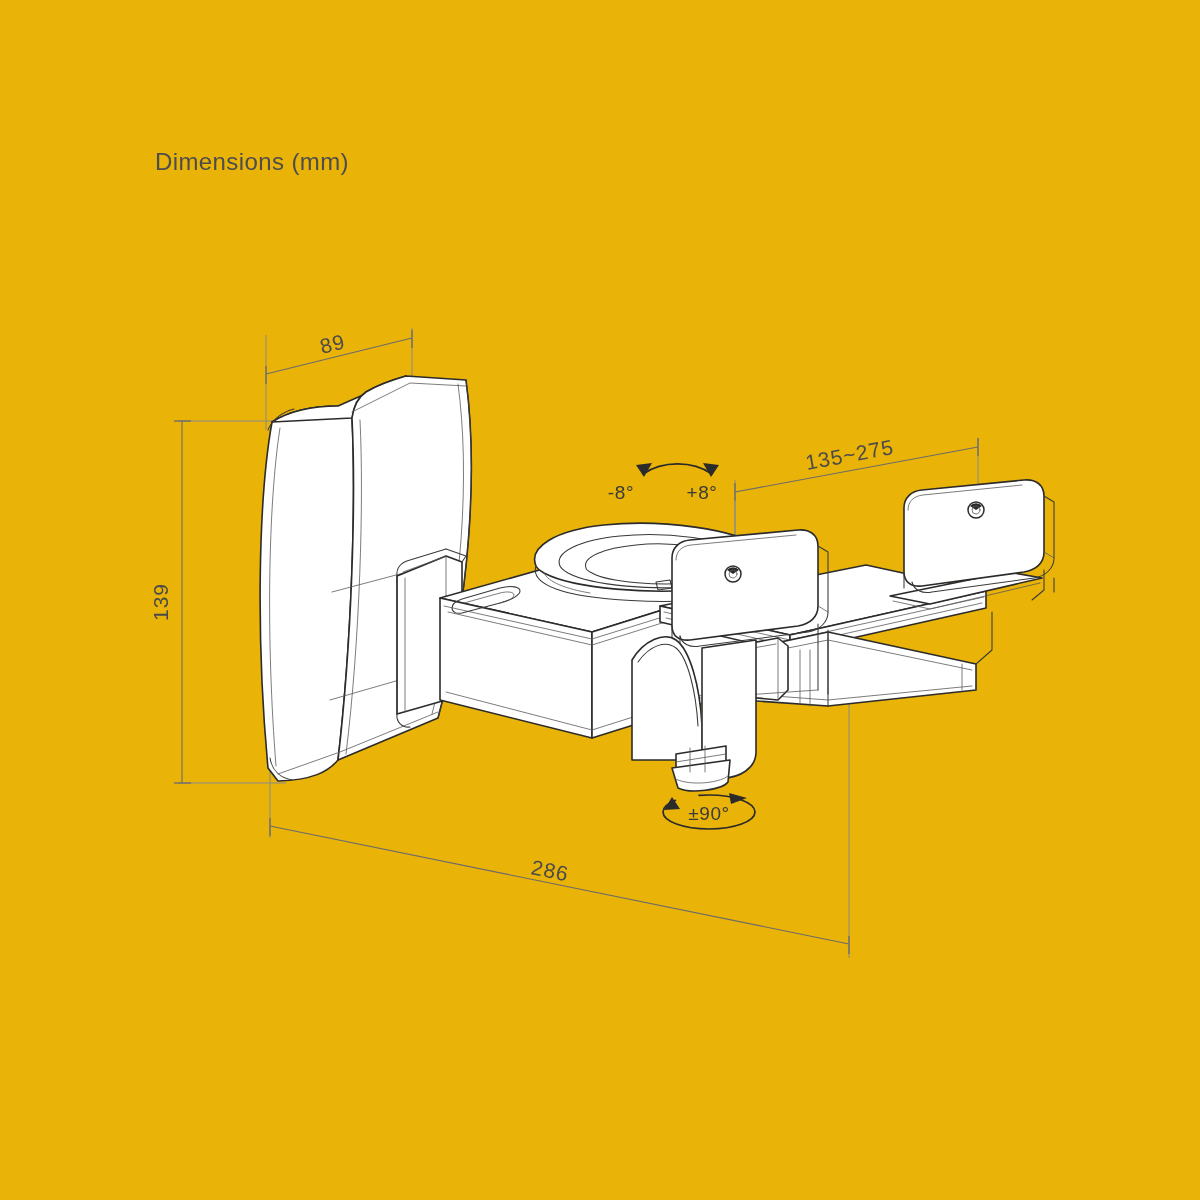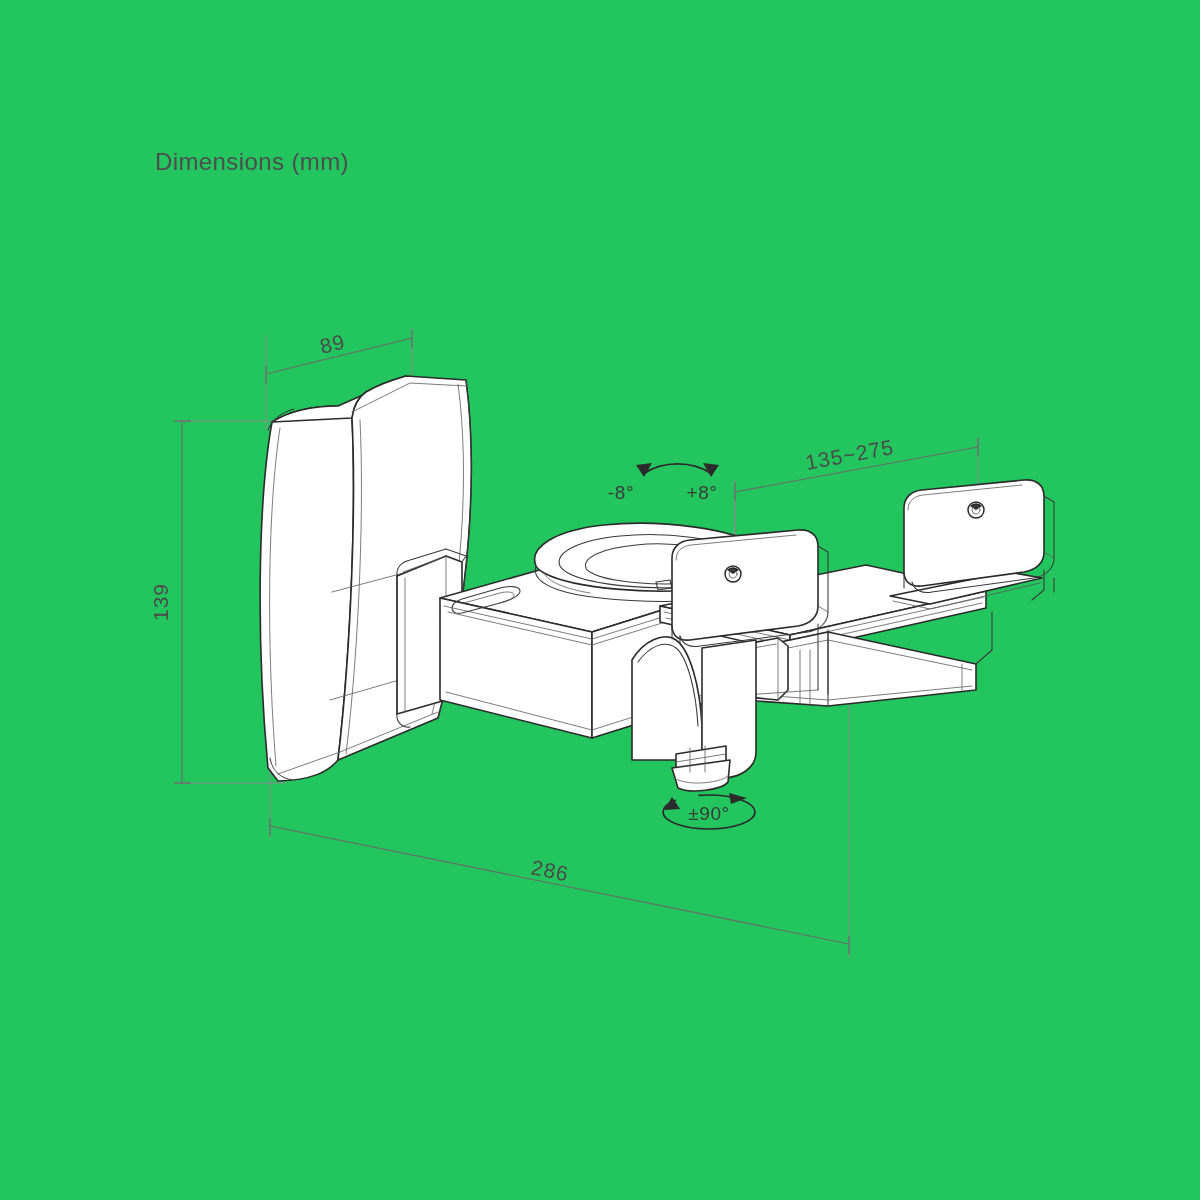--- a/index.html
+++ b/index.html
@@ -12,21 +12,21 @@
     height: 1200px;
     font-family: "Liberation Sans", sans-serif;
     overflow: hidden;
     position: relative;
   }
   #page {
     position: absolute;
     left: 0; top: 0;
     width: 1200px;
     height: 1200px;
-    background: #22c55e;
+    background: #eab308;
   }
   #page-title {
     position: absolute;
     left: 155px;
     top: 148px;
     font-size: 24px;
     font-weight: 400;
     color: #4d4d4d;
     letter-spacing: 0.4px;
     font-family: "Liberation Sans", sans-serif;

